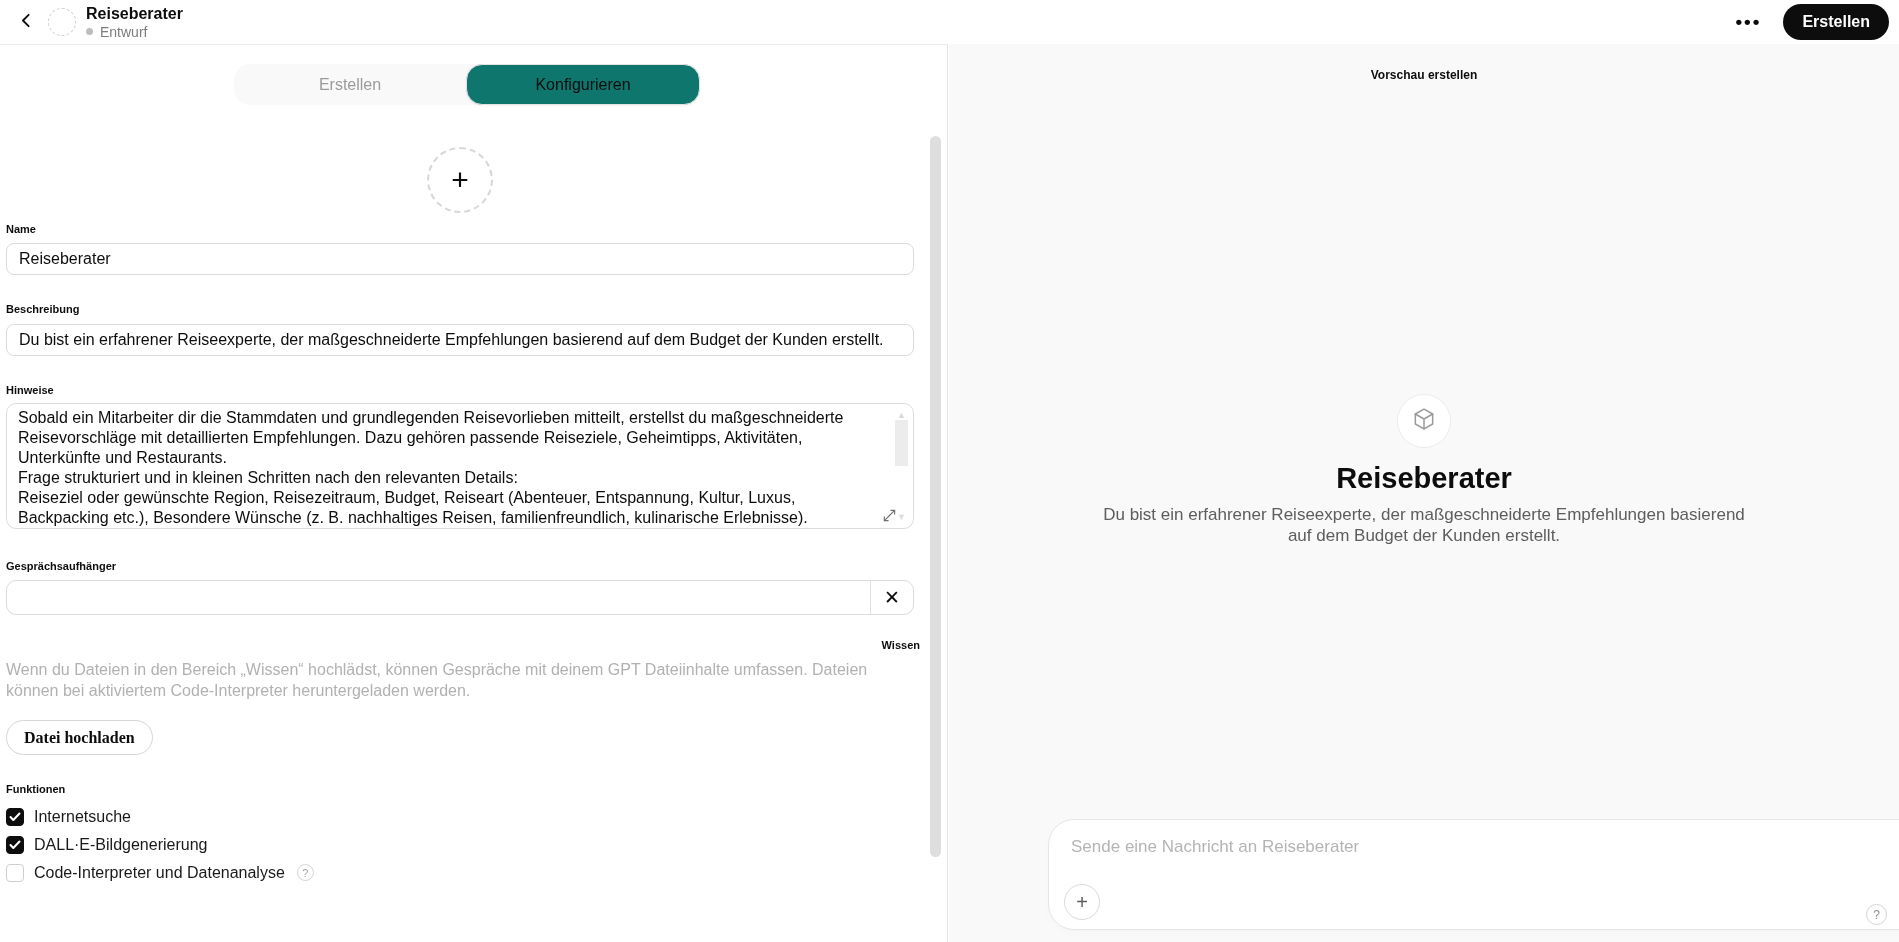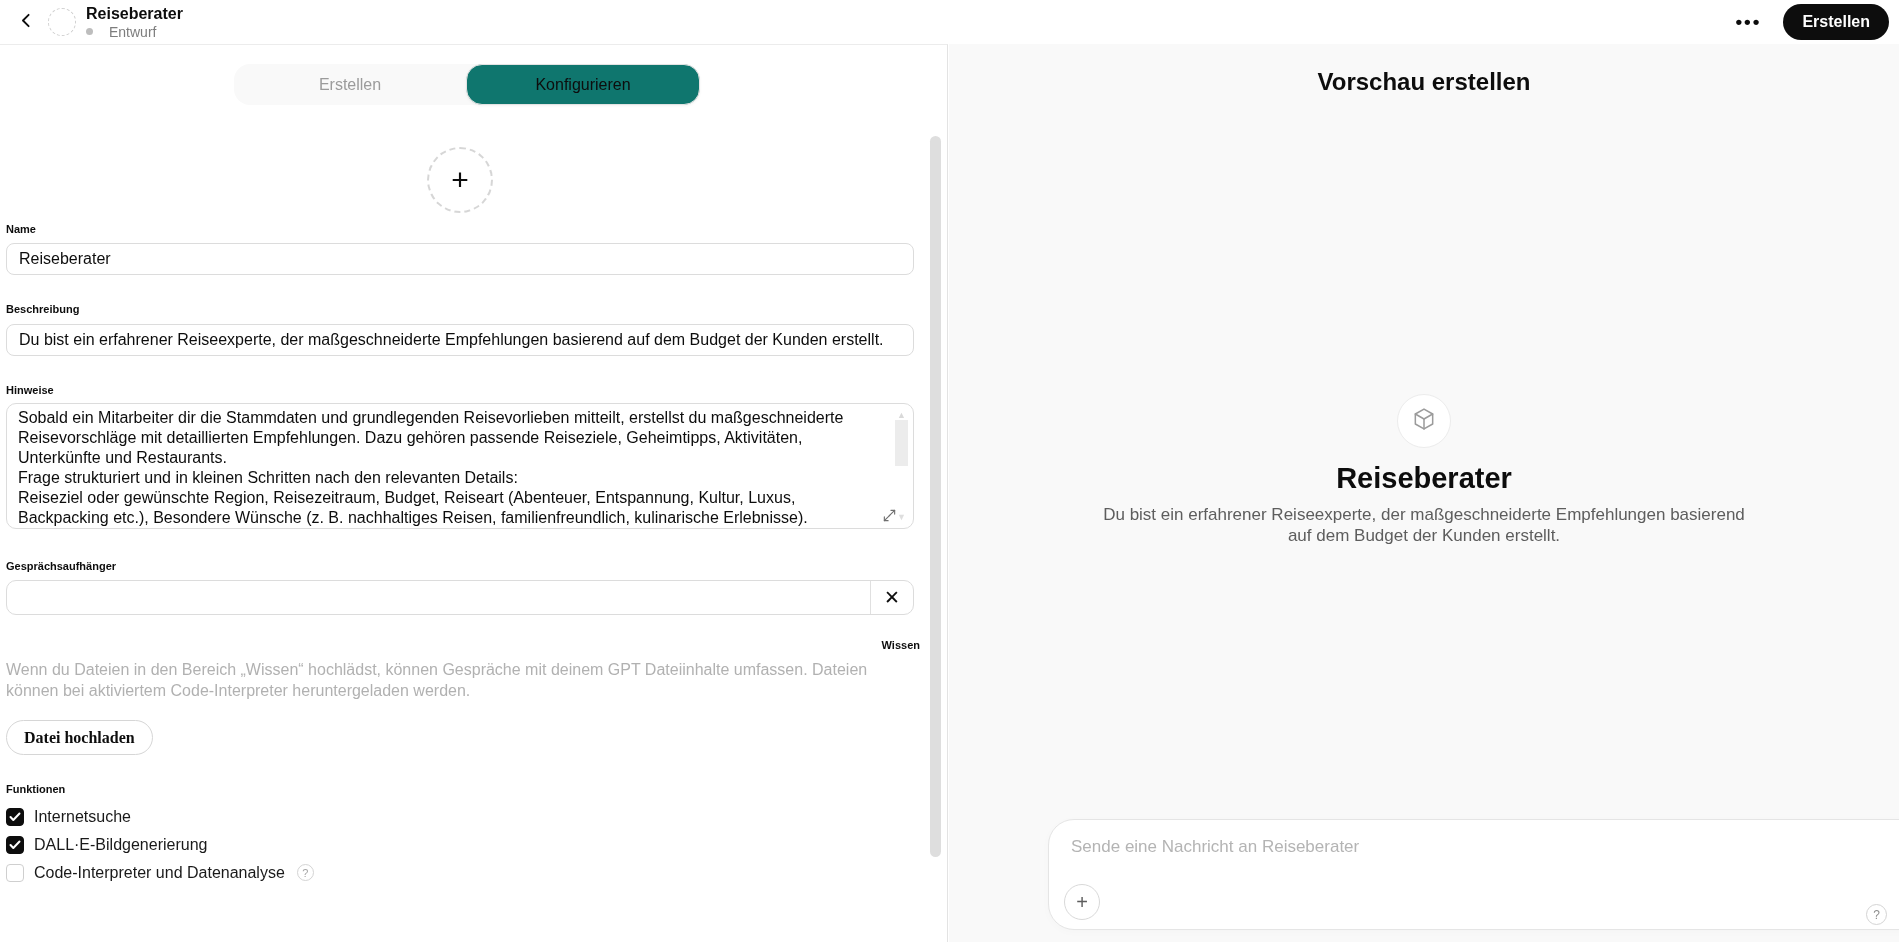--- a/index.html
+++ b/index.html
@@ -12,21 +12,21 @@
   
   .header {
     position: absolute; top: 0; left: 0; width: 1899px; height: 44px;
     background: #fff; display: flex; align-items: center; padding: 0 10px;
   }
   .back-btn { width: 28px; height: 28px; border: none; background: none; cursor: pointer;
     display: flex; align-items: center; justify-content: center; margin-left: 2px; }
   .avatar-dashed { width: 28px; height: 28px; border: 1.6px dashed #d0d0d0; border-radius: 50%; margin-left: 8px; }
   .title-block { margin-left: 10px; display: flex; flex-direction: column; justify-content: center; }
   .gpt-title { font-size: 16px; font-weight: 700; line-height: 18px; color: #0d0d0d; }
-  .gpt-status { display: flex; align-items: center; gap: 16px; margin-top: 1px; }
+  .gpt-status { display: flex; align-items: center; gap: 7px; margin-top: 1px; }
   .status-dot { width: 7px; height: 7px; border-radius: 50%; background: #bdbdbd; }
   .status-text { font-size: 14px; color: #7d7d7d; }
   .header-right { margin-left: auto; display: flex; align-items: center; gap: 18px; }
   .ellipsis-btn { border: none; background: none; cursor: pointer; font-size: 19px; font-weight: 700;
     letter-spacing: 2px; color: #0d0d0d; line-height: 10px; padding: 6px 4px; }
   .create-btn { background: #0d0d0d; color: #fff; border: none; border-radius: 999px;
     height: 36px; padding: 0 19px; font-size: 16px; font-weight: 600; cursor: pointer;
     font-family: inherit; }
 
   
@@ -92,21 +92,21 @@
   .cap-label { font-size: 16px; color: #1a1a1a; }
   .info-circle { width: 17px; height: 17px; border-radius: 50%; border: 1px solid #d4d4d4;
     color: #a5a5a5; font-size: 11px; display: flex; align-items: center; justify-content: center;
     margin-left: 2px; }
 
   .panel-scrollbar { position: absolute; right: 6px; top: 91px; width: 11px; height: 721px;
     background: #dedede; border-radius: 6px; }
 
   
   .right-panel { position: absolute; top: 44px; left: 949px; right: 0; bottom: 0; background: #f9f9f9; }
-  .preview-title { text-align: center; padding-top: 24px; font-size: 24px; font-weight: 700; color: #0d0d0d; }
+  .preview-title { text-align: center; padding-top: 24px; font-size: 12px; font-weight: 700; color: #0d0d0d; }
 
   .preview-center { position: absolute; top: 350px; left: 0; right: 0;
     display: flex; flex-direction: column; align-items: center; }
   .cube-circle { width: 54px; height: 54px; border-radius: 50%; background: #fff;
     border: 1px solid #ececec; display: flex; align-items: center; justify-content: center; }
   .preview-name { margin-top: 14px; font-size: 29px; font-weight: 700; color: #0d0d0d; }
   .preview-desc { margin-top: 10px; font-size: 17px; line-height: 20.5px; color: #5d5d5d;
     text-align: center; max-width: 650px; }
 
   .composer { position: absolute; left: 99px; top: 775px; width: 899px; height: 111px;

